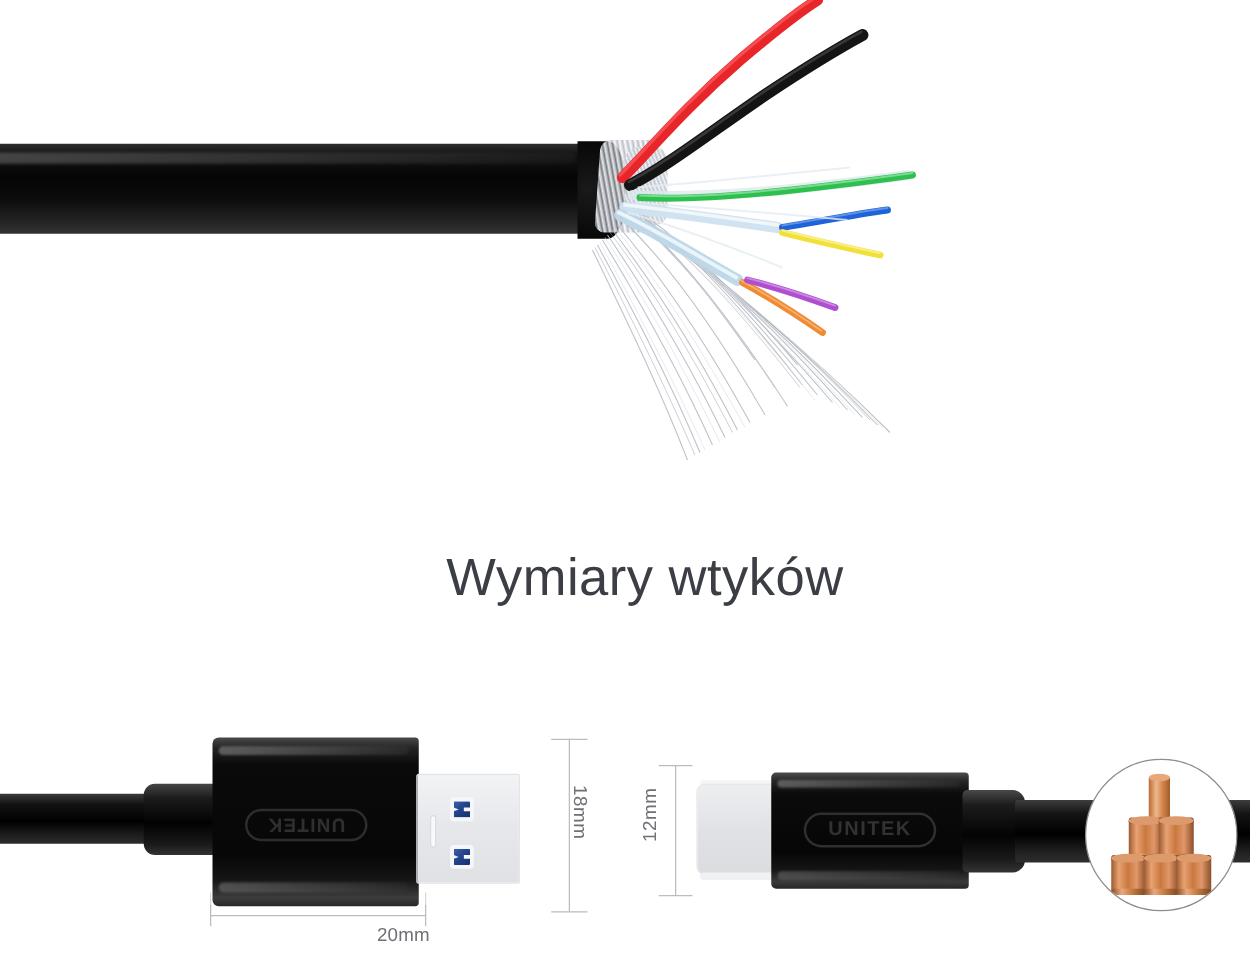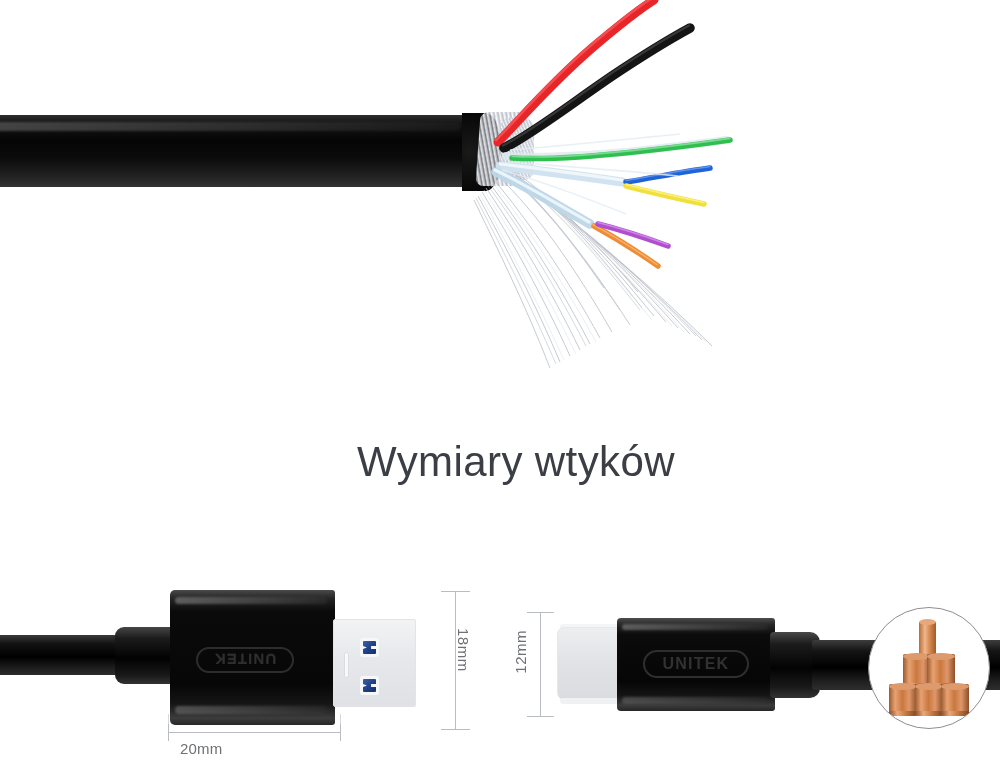--- a/index.html
+++ b/index.html
@@ -185,22 +185,22 @@
     border: 1px solid #d9dce1;
     border-radius: 3px;
   }
 
   
   .dim20 { position: absolute; left: 164px; top: 722px; width: 180px; height: 46px; }
   .dim20 .line { position:absolute; left: 4px; top: 10px; width: 172px; height: 1px; background: #b9bcc0; }
   .dim20 .tick-l { position:absolute; left: 4px; top: 2px; width: 1px; height: 17px; background: #b9bcc0; }
   .dim20 .tick-r { position:absolute; left: 176px; top: 2px; width: 1px; height: 17px; background: #b9bcc0; }
   .dim20 .label {
-    position:absolute; left: 16px; top: 18px; width: 180px;
-    text-align: left; font-size: 15px; color: #6e7175; letter-spacing:.2px;
+    position:absolute; left: 0; top: 18px; width: 180px;
+    text-align: right; font-size: 15px; color: #6e7175; letter-spacing:.2px;
   }
   .guide-a-l { position:absolute; left: 168px; top: 714px; width:1px; height:12px; background:#d7d9dd; }
   .guide-a-r { position:absolute; left: 340px; top: 714px; width:1px; height:12px; background:#d7d9dd; }
 
   
   .dim18 { position: absolute; left: 425px; top: 586px; width: 60px; height: 148px; }
   .dim18 .line { position:absolute; left: 30px; top: 5px; width: 1px; height: 138px; background:#b9bcc0; }
   .dim18 .tick-t { position:absolute; left: 16px; top: 5px; width: 29px; height:1px; background:#b9bcc0; }
   .dim18 .tick-b { position:absolute; left: 16px; top: 143px; width: 29px; height:1px; background:#b9bcc0; }
   .dim18 .label {

